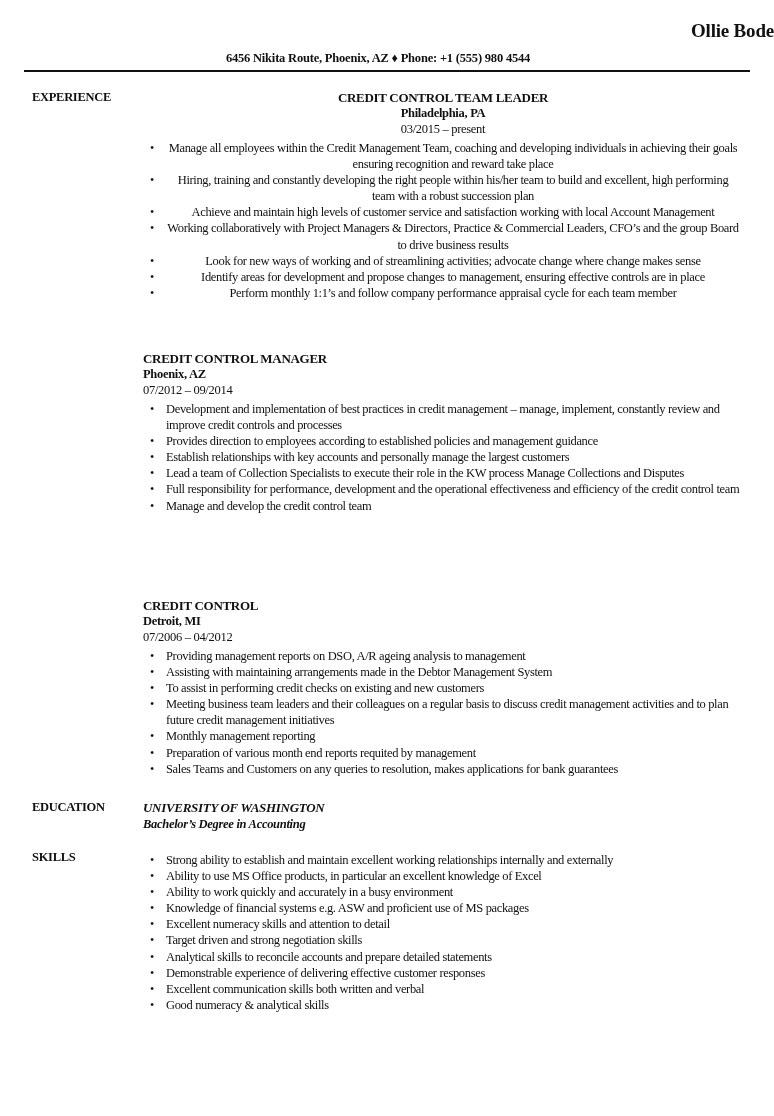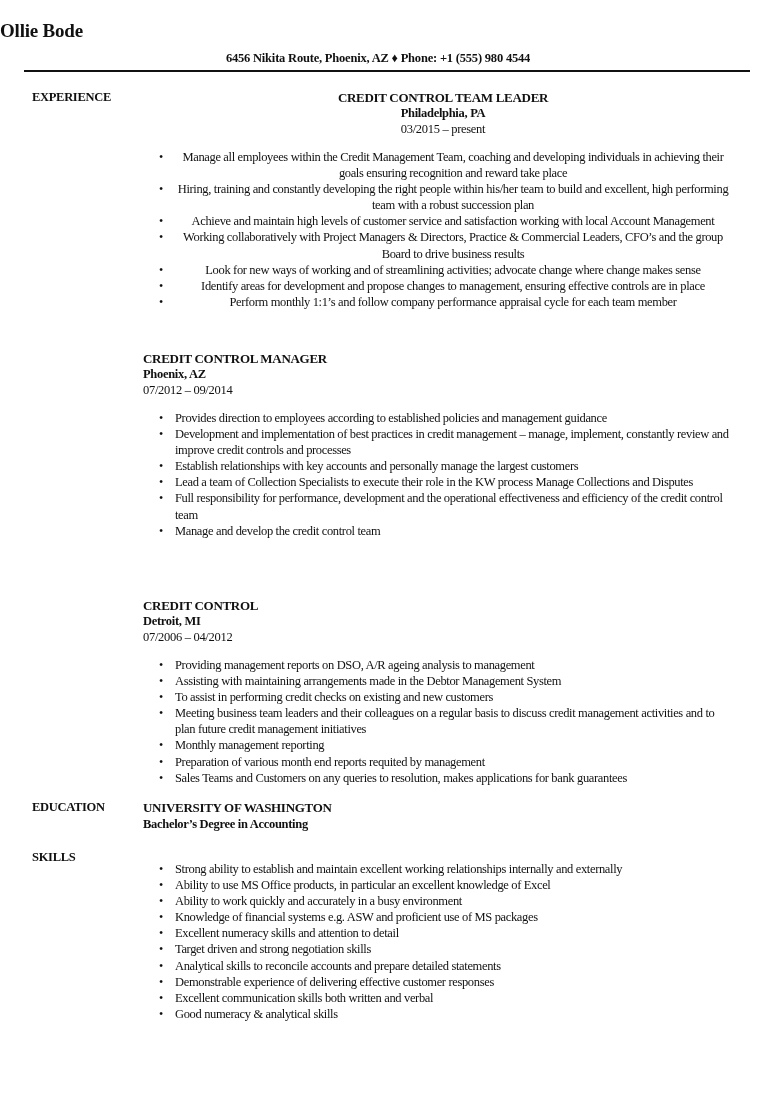--- a/index.html
+++ b/index.html
@@ -5,48 +5,48 @@
     html, body { margin: 0; padding: 0; background: #ffffff; }
     body {
       width: 774px; height: 1116px; overflow: hidden;
       font-family: "Liberation Serif", "DejaVu Serif", serif;
       color: #111111;
       position: relative;
     }
     .page { position: absolute; left: 0; top: 0; width: 774px; height: 1116px; }
     .name {
       position: absolute; left: 0; width: 774px; top: 20px;
-      text-align: left; font-weight: bold; font-size: 19px; letter-spacing: -0.2px;
+      text-align: right; font-weight: bold; font-size: 19px; letter-spacing: -0.2px;
     }
     .contact {
       position: absolute; left: 0; width: 756px; top: 51px;
       text-align: center; font-weight: bold; font-size: 12.5px; letter-spacing: -0.2px;
     }
     .rule {
       position: absolute; left: 24px; width: 726px; top: 70px;
       height: 0; border-top: 2px solid #111111;
     }
     .section-label {
       position: absolute; left: 32px; font-weight: bold; font-size: 12.5px; letter-spacing: -0.3px;
     }
     .job { position: absolute; left: 143px; width: 600px; }
     .job-title { font-weight: bold; font-size: 13px; line-height: 17px; letter-spacing: -0.3px; }
     .job-loc { font-weight: bold; font-size: 12.5px; line-height: 15px; letter-spacing: -0.3px; }
     .job-date { font-size: 12.5px; line-height: 16px; letter-spacing: -0.3px; }
     ul.bullets {
-      list-style: none; margin: 12px; padding: 0;
+      list-style: none; margin: 3px; padding: 0;
     }
     ul.bullets li {
       position: relative; padding-left: 20px;
       font-size: 12.5px; line-height: 16.1px; letter-spacing: -0.35px;
     }
     ul.bullets li::before {
       content: "\2022"; position: absolute; left: 4px; top: 0; font-size: 12px;
     }
-    .edu { position: absolute; left: 143px; top: 799px; }
+    .edu { position: absolute; left: 143px; top: 799px; font-style: italic; }
     .edu-school { font-weight: bold; font-size: 13px; line-height: 17px; letter-spacing: -0.3px; }
     .edu-degree { font-weight: bold; font-size: 12.5px; line-height: 16px; letter-spacing: -0.3px; }
     .skills { position: absolute; left: 143px; top: 849px; width: 600px; }
   </style>
 </head>
 <body>
 
 <div class="page">
 
   <div class="name">Ollie Bode</div>
@@ -68,22 +68,22 @@
       <li>Identify areas for development and propose changes to management, ensuring effective controls are in place</li>
       <li>Perform monthly 1:1’s and follow company performance appraisal cycle for each team member</li>
     </ul>
   </div>
 
   <div class="job" style="top:350px;">
     <div class="job-title">CREDIT CONTROL MANAGER</div>
     <div class="job-loc">Phoenix, AZ</div>
     <div class="job-date">07/2012 – 09/2014</div>
     <ul class="bullets">
+      <li>Development and implementation of best practices in credit management – manage, implement, constantly review and improve credit controls and processes</li>
       <li>Provides direction to employees according to established policies and management guidance</li>
-      <li>Development and implementation of best practices in credit management – manage, implement, constantly review and improve credit controls and processes</li>
       <li>Establish relationships with key accounts and personally manage the largest customers</li>
       <li>Lead a team of Collection Specialists to execute their role in the KW process Manage Collections and Disputes</li>
       <li>Full responsibility for performance, development and the operational effectiveness and efficiency of the credit control team</li>
       <li>Manage and develop the credit control team</li>
     </ul>
   </div>
 
   <div class="job" style="top:597px;">
     <div class="job-title">CREDIT CONTROL</div>
     <div class="job-loc">Detroit, MI</div>

